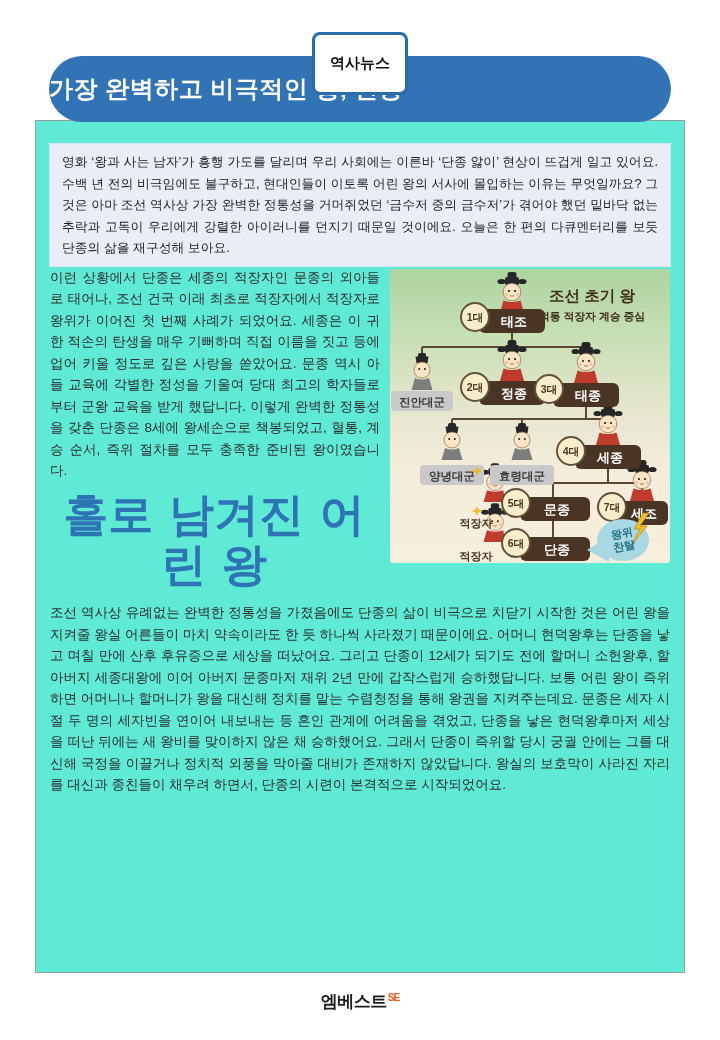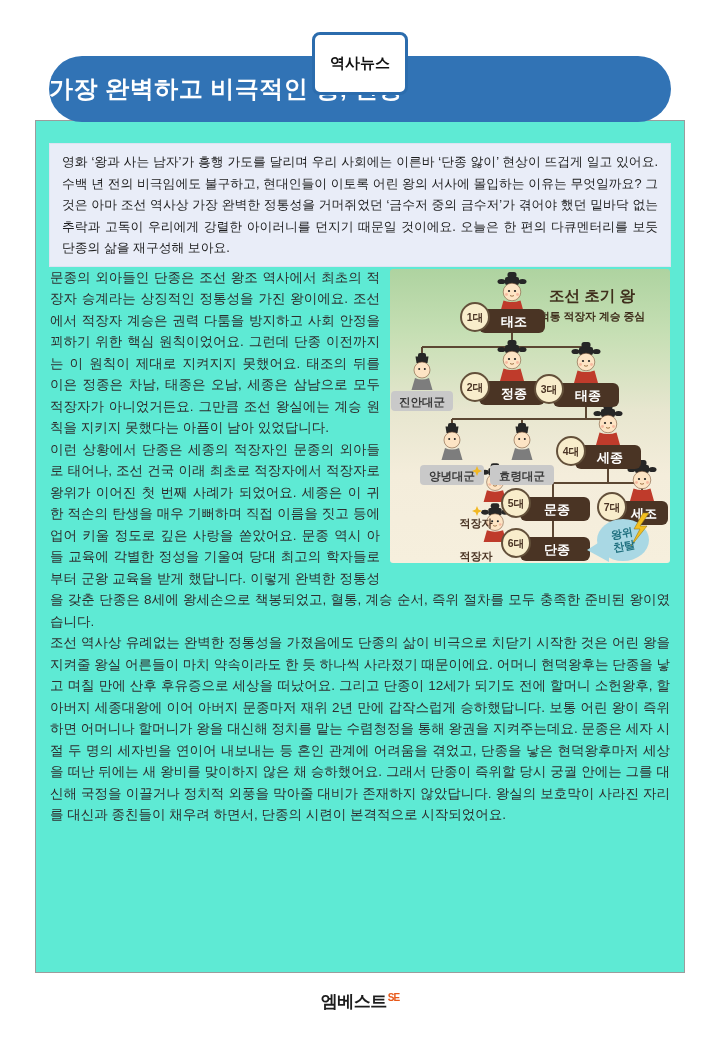--- a/index.html
+++ b/index.html
@@ -159,24 +159,24 @@
             <ellipse cx="233" cy="271" rx="26" ry="21" fill="#a9d8e4"></ellipse>
             <path d="M253,244 L244,260 L250,260 L241,277 L257,257 L250,257 L259,244 Z" fill="#f3c020" stroke="#9a7a14" stroke-width="0.6"></path>
             <g transform="rotate(-10 233 271)">
               <text class="usurp-t" x="233" y="268">왕위</text>
               <text class="usurp-t" x="233" y="281">찬탈</text>
             </g>
           </g>
         </svg>
       </div>
 
-      <p>문종의 외아들인 단종은 조선 왕조 역사에서 최초의 적장자 승계라는 상징적인 정통성을 가진 왕이에요. 조선에서 적장자 계승은 권력 다툼을 방지하고 사회 안정을 꾀하기 위한 핵심 원칙이었어요. 그런데 단종 이전까지는 이 원칙이 제대로 지켜지지 못했어요. 태조의 뒤를 이은 정종은 차남, 태종은 오남, 세종은 삼남으로 모두 적장자가 아니었거든요. 그만큼 조선 왕실에는 계승 원칙을 지키지 못했다는 아픔이 남아 있었답니다.</p>
       <p>이런 상황에서 단종은 세종의 적장자인 문종의 외아들로 태어나, 조선 건국 이래 최초로 적장자에서 적장자로 왕위가 이어진 첫 번째 사례가 되었어요. 세종은 이 귀한 적손의 탄생을 매우 기뻐하며 직접 이름을 짓고 등에 업어 키울 정도로 깊은 사랑을 쏟았어요. 문종 역시 아들 교육에 각별한 정성을 기울여 당대 최고의 학자들로부터 군왕 교육을 받게 했답니다. 이렇게 완벽한 정통성을 갖춘 단종은 8세에 왕세손으로 책봉되었고, 혈통, 계승 순서, 즉위 절차를 모두 충족한 준비된 왕이였습니다.</p>
     </div>
 
+    <h1 class="cal-heading second">홀로 남겨진 어린 왕</h1>
 
     <div class="section">
       <p>조선 역사상 유례없는 완벽한 정통성을 가졌음에도 단종의 삶이 비극으로 치닫기 시작한 것은 어린 왕을 지켜줄 왕실 어른들이 마치 약속이라도 한 듯 하나씩 사라졌기 때문이에요. 어머니 현덕왕후는 단종을 낳고 며칠 만에 산후 후유증으로 세상을 떠났어요. 그리고 단종이 12세가 되기도 전에 할머니 소헌왕후, 할아버지 세종대왕에 이어 아버지 문종마저 재위 2년 만에 갑작스럽게 승하했답니다. 보통 어린 왕이 즉위하면 어머니나 할머니가 왕을 대신해 정치를 맡는 수렴청정을 통해 왕권을 지켜주는데요. 문종은 세자 시절 두 명의 세자빈을 연이어 내보내는 등 혼인 관계에 어려움을 겪었고, 단종을 낳은 현덕왕후마저 세상을 떠난 뒤에는 새 왕비를 맞이하지 않은 채 승하했어요. 그래서 단종이 즉위할 당시 궁궐 안에는 그를 대신해 국정을 이끌거나 정치적 외풍을 막아줄 대비가 존재하지 않았답니다. 왕실의 보호막이 사라진 자리를 대신과 종친들이 채우려 하면서, 단종의 시련이 본격적으로 시작되었어요.</p>
     </div>
 
   </div>
 
   <div class="footer">
     <div class="logo"><span>엠베스트</span><span class="se">SE</span></div>
   </div>

